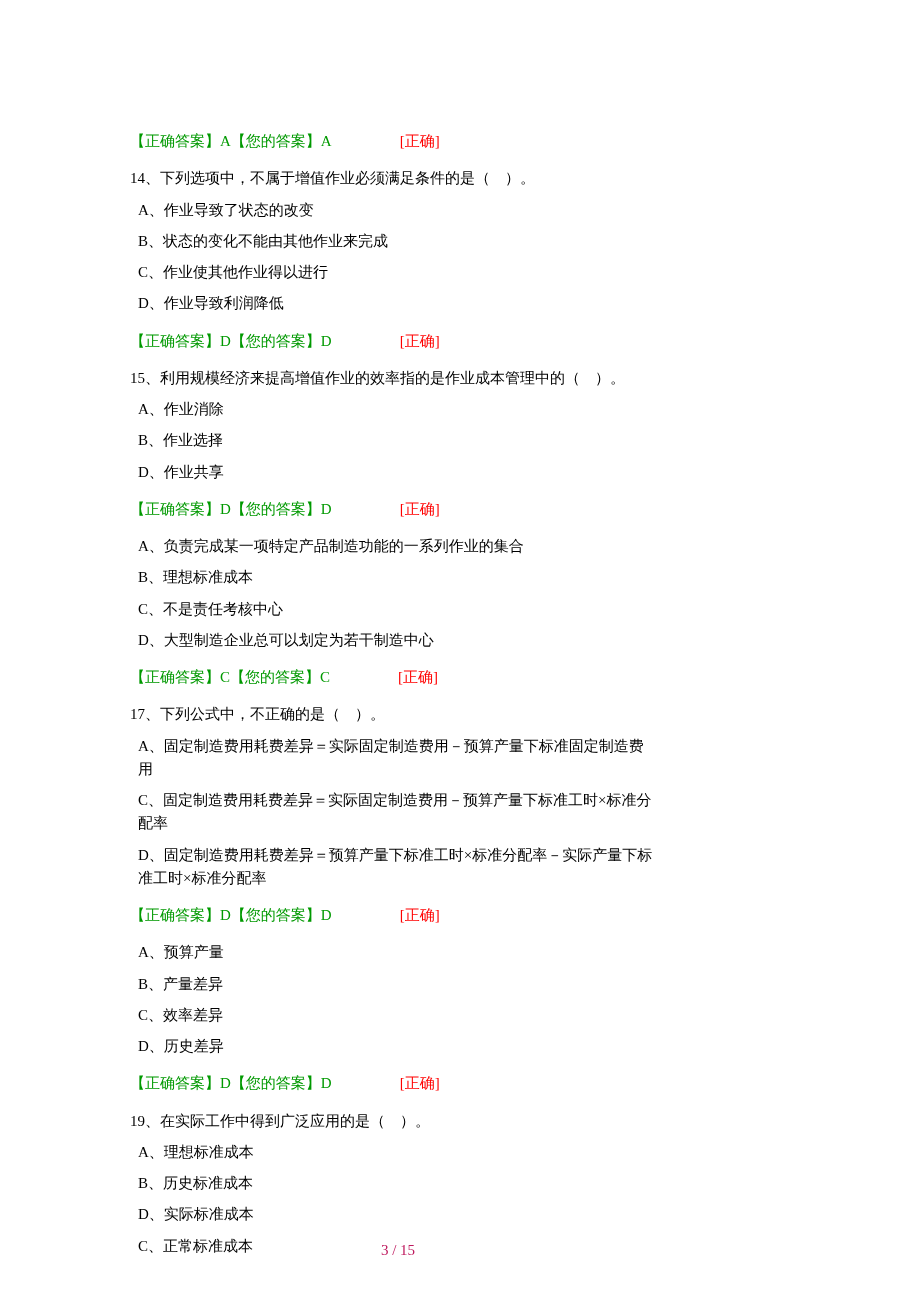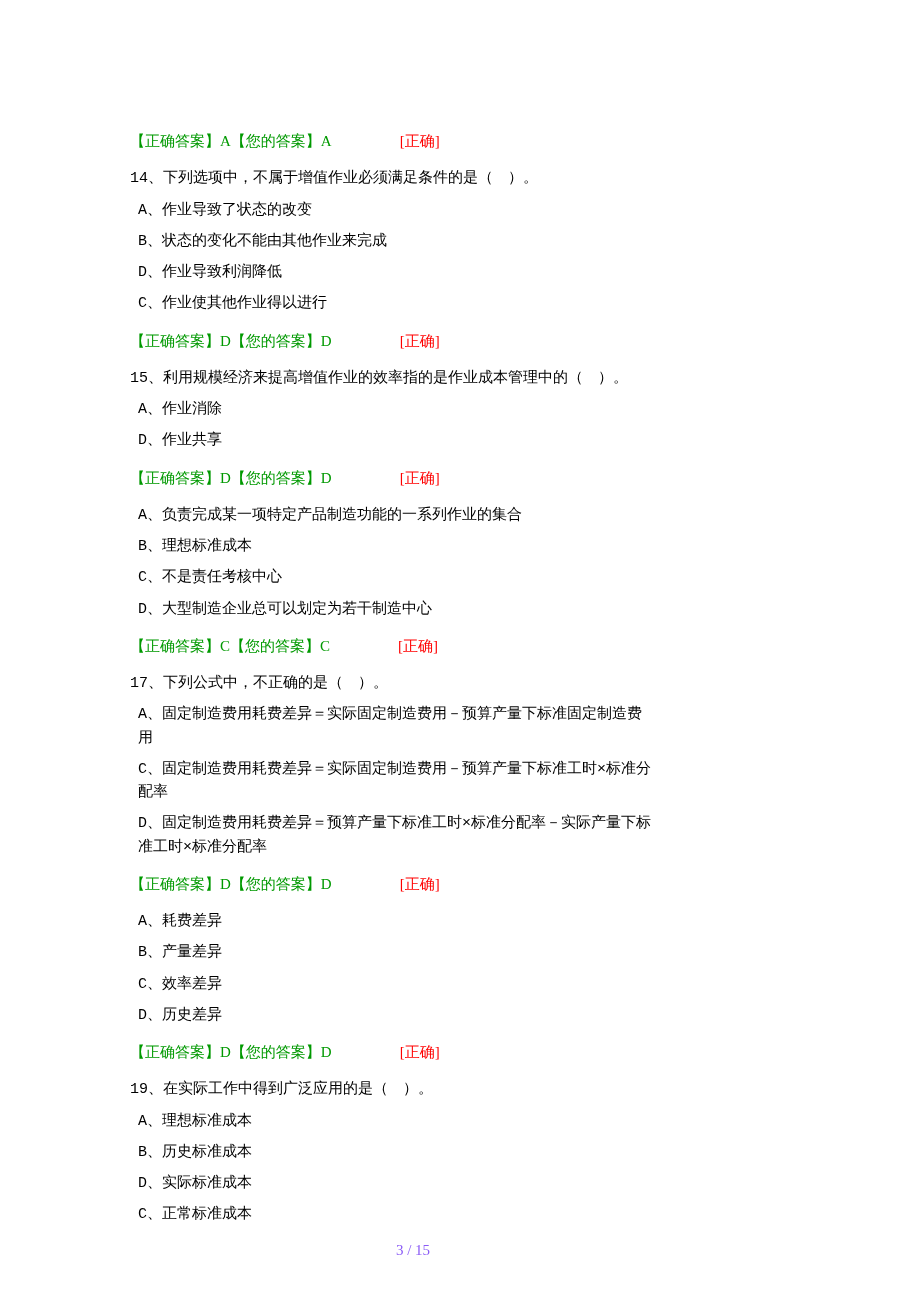--- a/index.html
+++ b/index.html
@@ -17,57 +17,58 @@
     box-sizing: border-box;
     padding: 116px 130px 24px 130px;
     position: relative;
   }
   .answer-line {
     margin: 14px 0 14px 0;
   }
   .green { color: #009900; }
   .red  { color: #ff0000; }
   .gap  { display: inline-block; width: 68px; }
-  .question-block { margin-bottom: 6px; font-family: Liberation Mono, monospace; }
+  .question-block { margin-bottom: 6px; }
   .q-line { margin: 0; }
   .opt-line { margin: 8px; }
   .page-footer {
     position: absolute;
     bottom: 40px;
-    left: 16px;
+    left: 1px;
     width: 100%;
     text-align: center;
     font-size: 15px;
-    color: #8b5cf6;
+    color: #be185d;
   }
 </style>
 </head>
 <body>
 
 <div class="page">
 
   <p class="answer-line">
     <span class="green">【正确答案】</span><span class="green">A</span><span class="green">【您的答案】</span><span class="green">A</span><span class="gap"></span><span class="red">[正确]</span>
   </p>
 
   <div class="question-block">
     <p class="q-line">14、下列选项中，不属于增值作业必须满足条件的是（　）。</p>
     <p class="opt-line">A、作业导致了状态的改变</p>
     <p class="opt-line">B、状态的变化不能由其他作业来完成</p>
+    <p class="opt-line">C、作业使其他作业得以进行</p>
     <p class="opt-line">D、作业导致利润降低</p>
-    <p class="opt-line">C、作业使其他作业得以进行</p>
   </div>
 
   <p class="answer-line">
     <span class="green">【正确答案】</span><span class="green">D</span><span class="green">【您的答案】</span><span class="green">D</span><span class="gap"></span><span class="red">[正确]</span>
   </p>
 
   <div class="question-block">
     <p class="q-line">15、利用规模经济来提高增值作业的效率指的是作业成本管理中的（　）。</p>
     <p class="opt-line">A、作业消除</p>
+    <p class="opt-line">B、作业选择</p>
     <p class="opt-line">D、作业共享</p>
   </div>
 
   <p class="answer-line">
     <span class="green">【正确答案】</span><span class="green">D</span><span class="green">【您的答案】</span><span class="green">D</span><span class="gap"></span><span class="red">[正确]</span>
   </p>
 
   <div class="question-block">
     <p class="opt-line">A、负责完成某一项特定产品制造功能的一系列作业的集合</p>
     <p class="opt-line">B、理想标准成本</p>
@@ -84,21 +85,21 @@
     <p class="opt-line">A、固定制造费用耗费差异＝实际固定制造费用－预算产量下标准固定制造费用</p>
     <p class="opt-line">C、固定制造费用耗费差异＝实际固定制造费用－预算产量下标准工时×标准分配率</p>
     <p class="opt-line">D、固定制造费用耗费差异＝预算产量下标准工时×标准分配率－实际产量下标准工时×标准分配率</p>
   </div>
 
   <p class="answer-line">
     <span class="green">【正确答案】</span><span class="green">D</span><span class="green">【您的答案】</span><span class="green">D</span><span class="gap"></span><span class="red">[正确]</span>
   </p>
 
   <div class="question-block">
-    <p class="opt-line">A、耗费差异</p>
+    <p class="opt-line">A、预算产量</p>
     <p class="opt-line">B、产量差异</p>
     <p class="opt-line">C、效率差异</p>
     <p class="opt-line">D、历史差异</p>
   </div>
 
   <p class="answer-line">
     <span class="green">【正确答案】</span><span class="green">D</span><span class="green">【您的答案】</span><span class="green">D</span><span class="gap"></span><span class="red">[正确]</span>
   </p>
 
   <div class="question-block">

